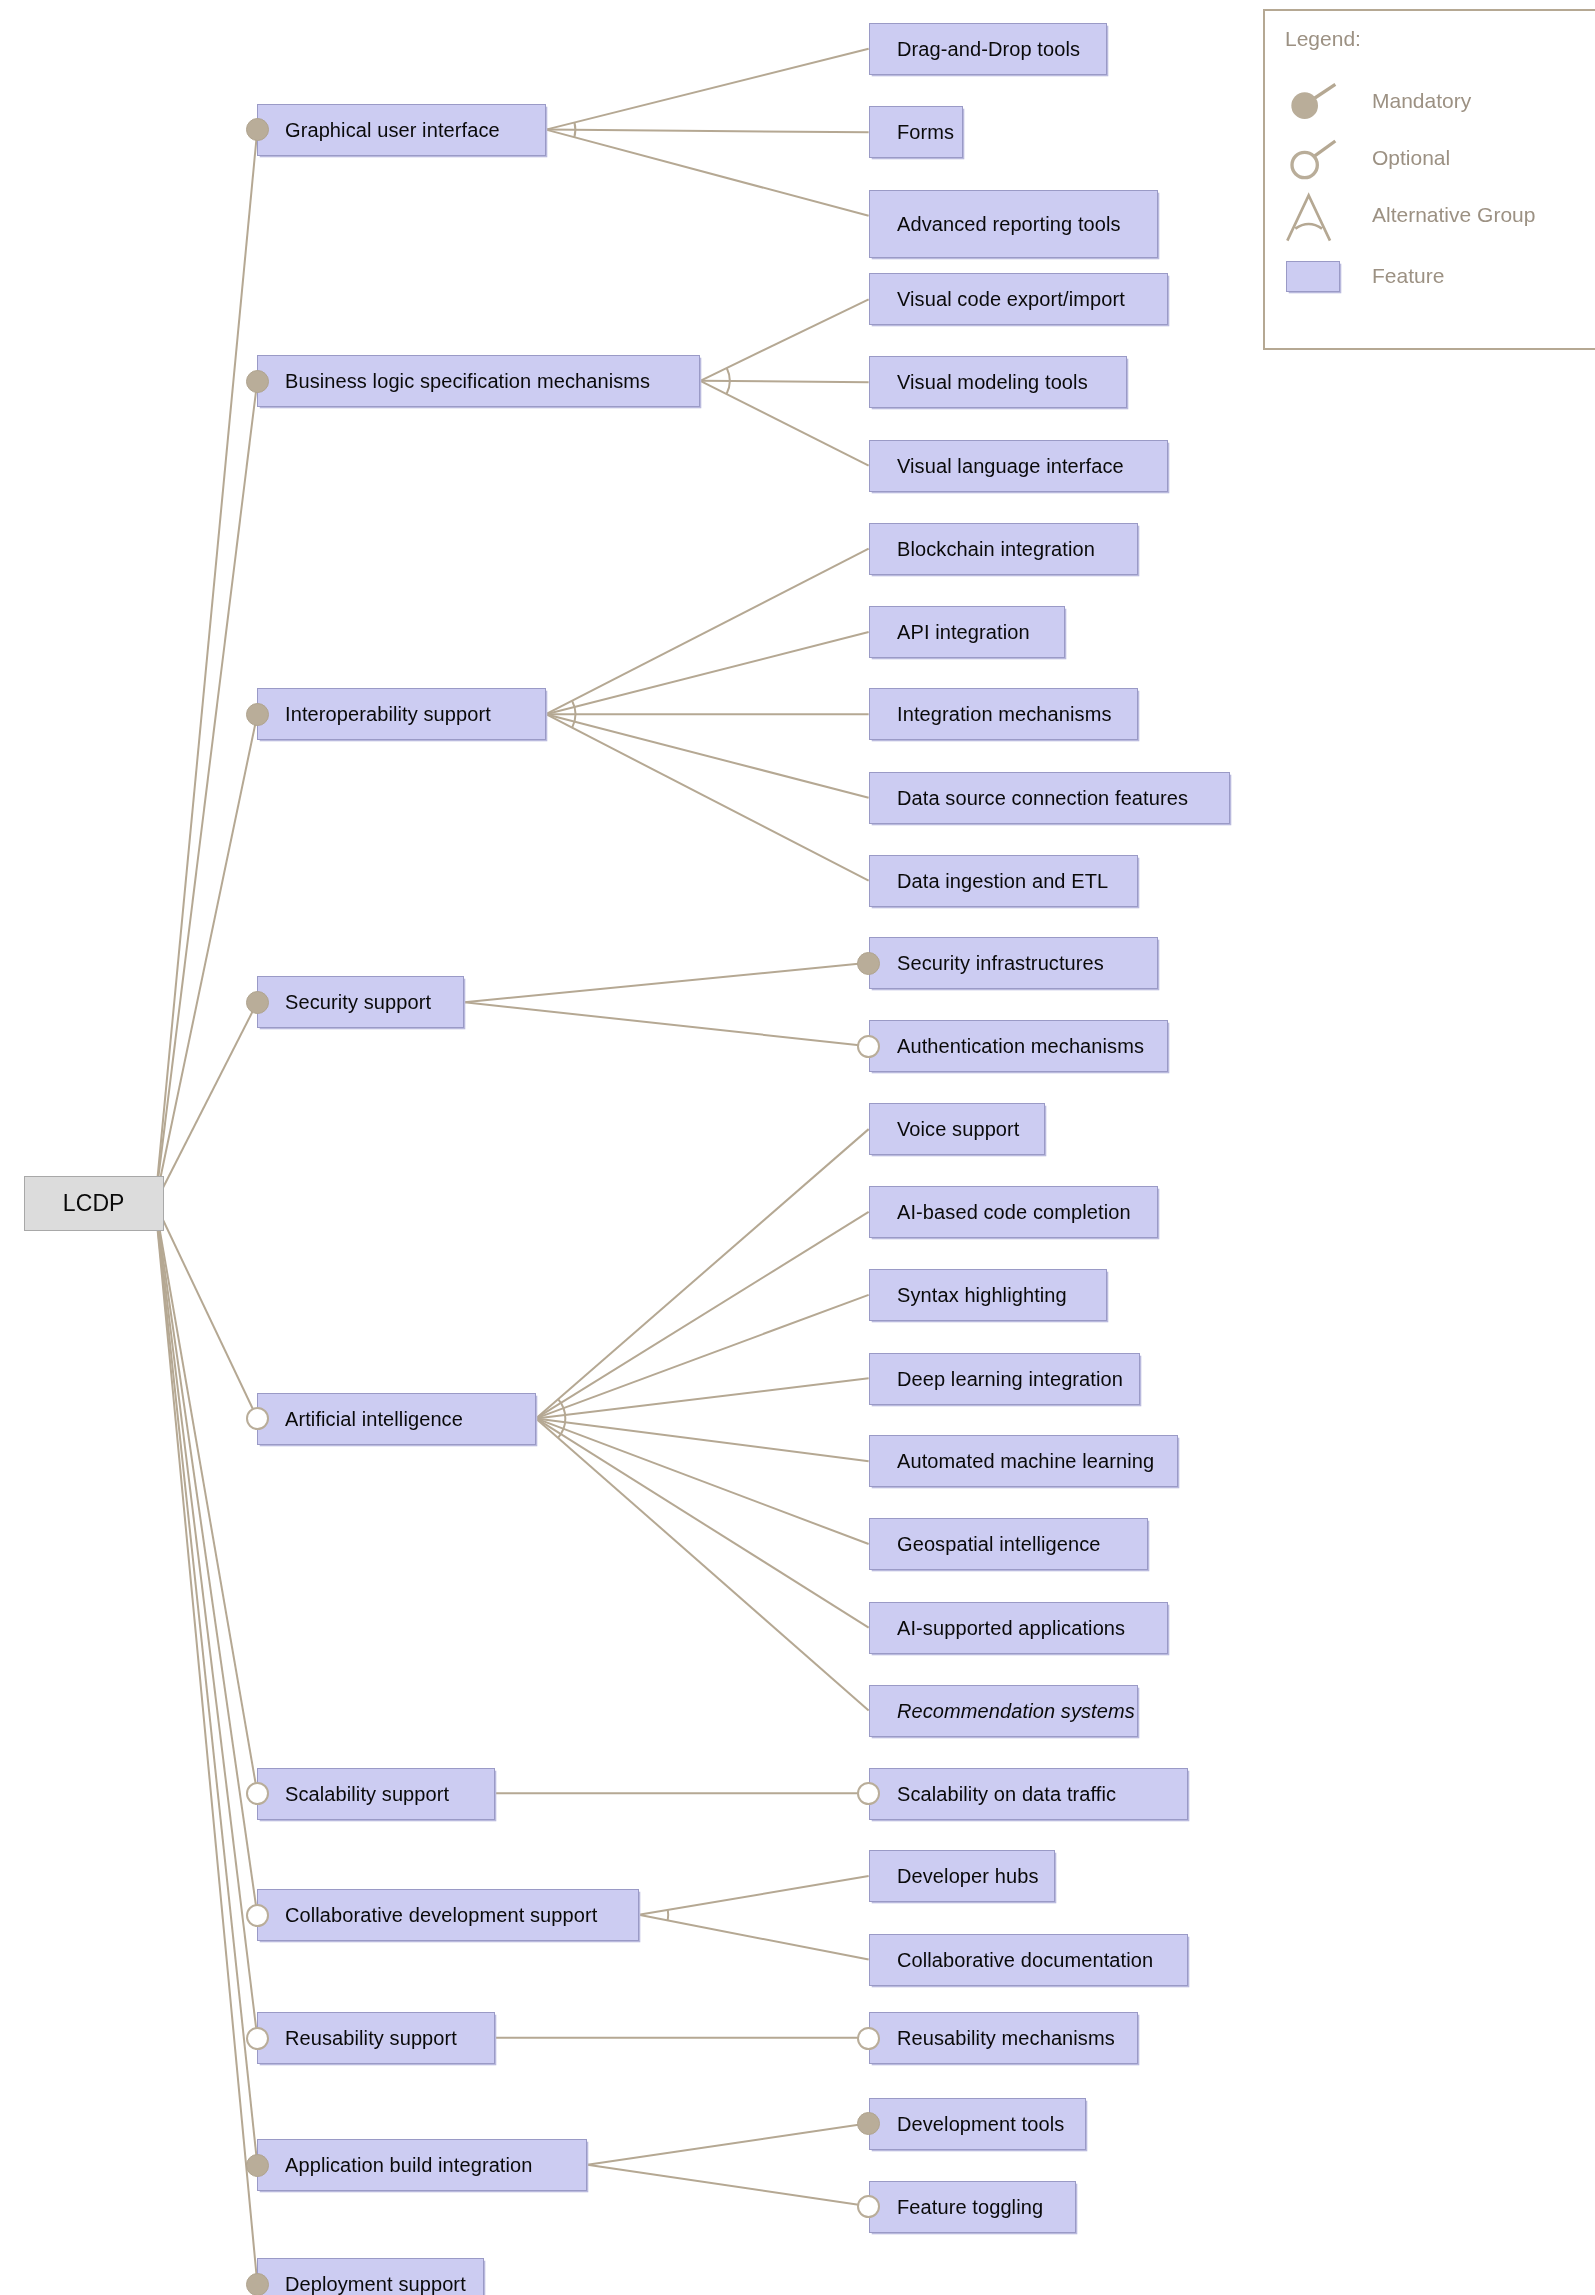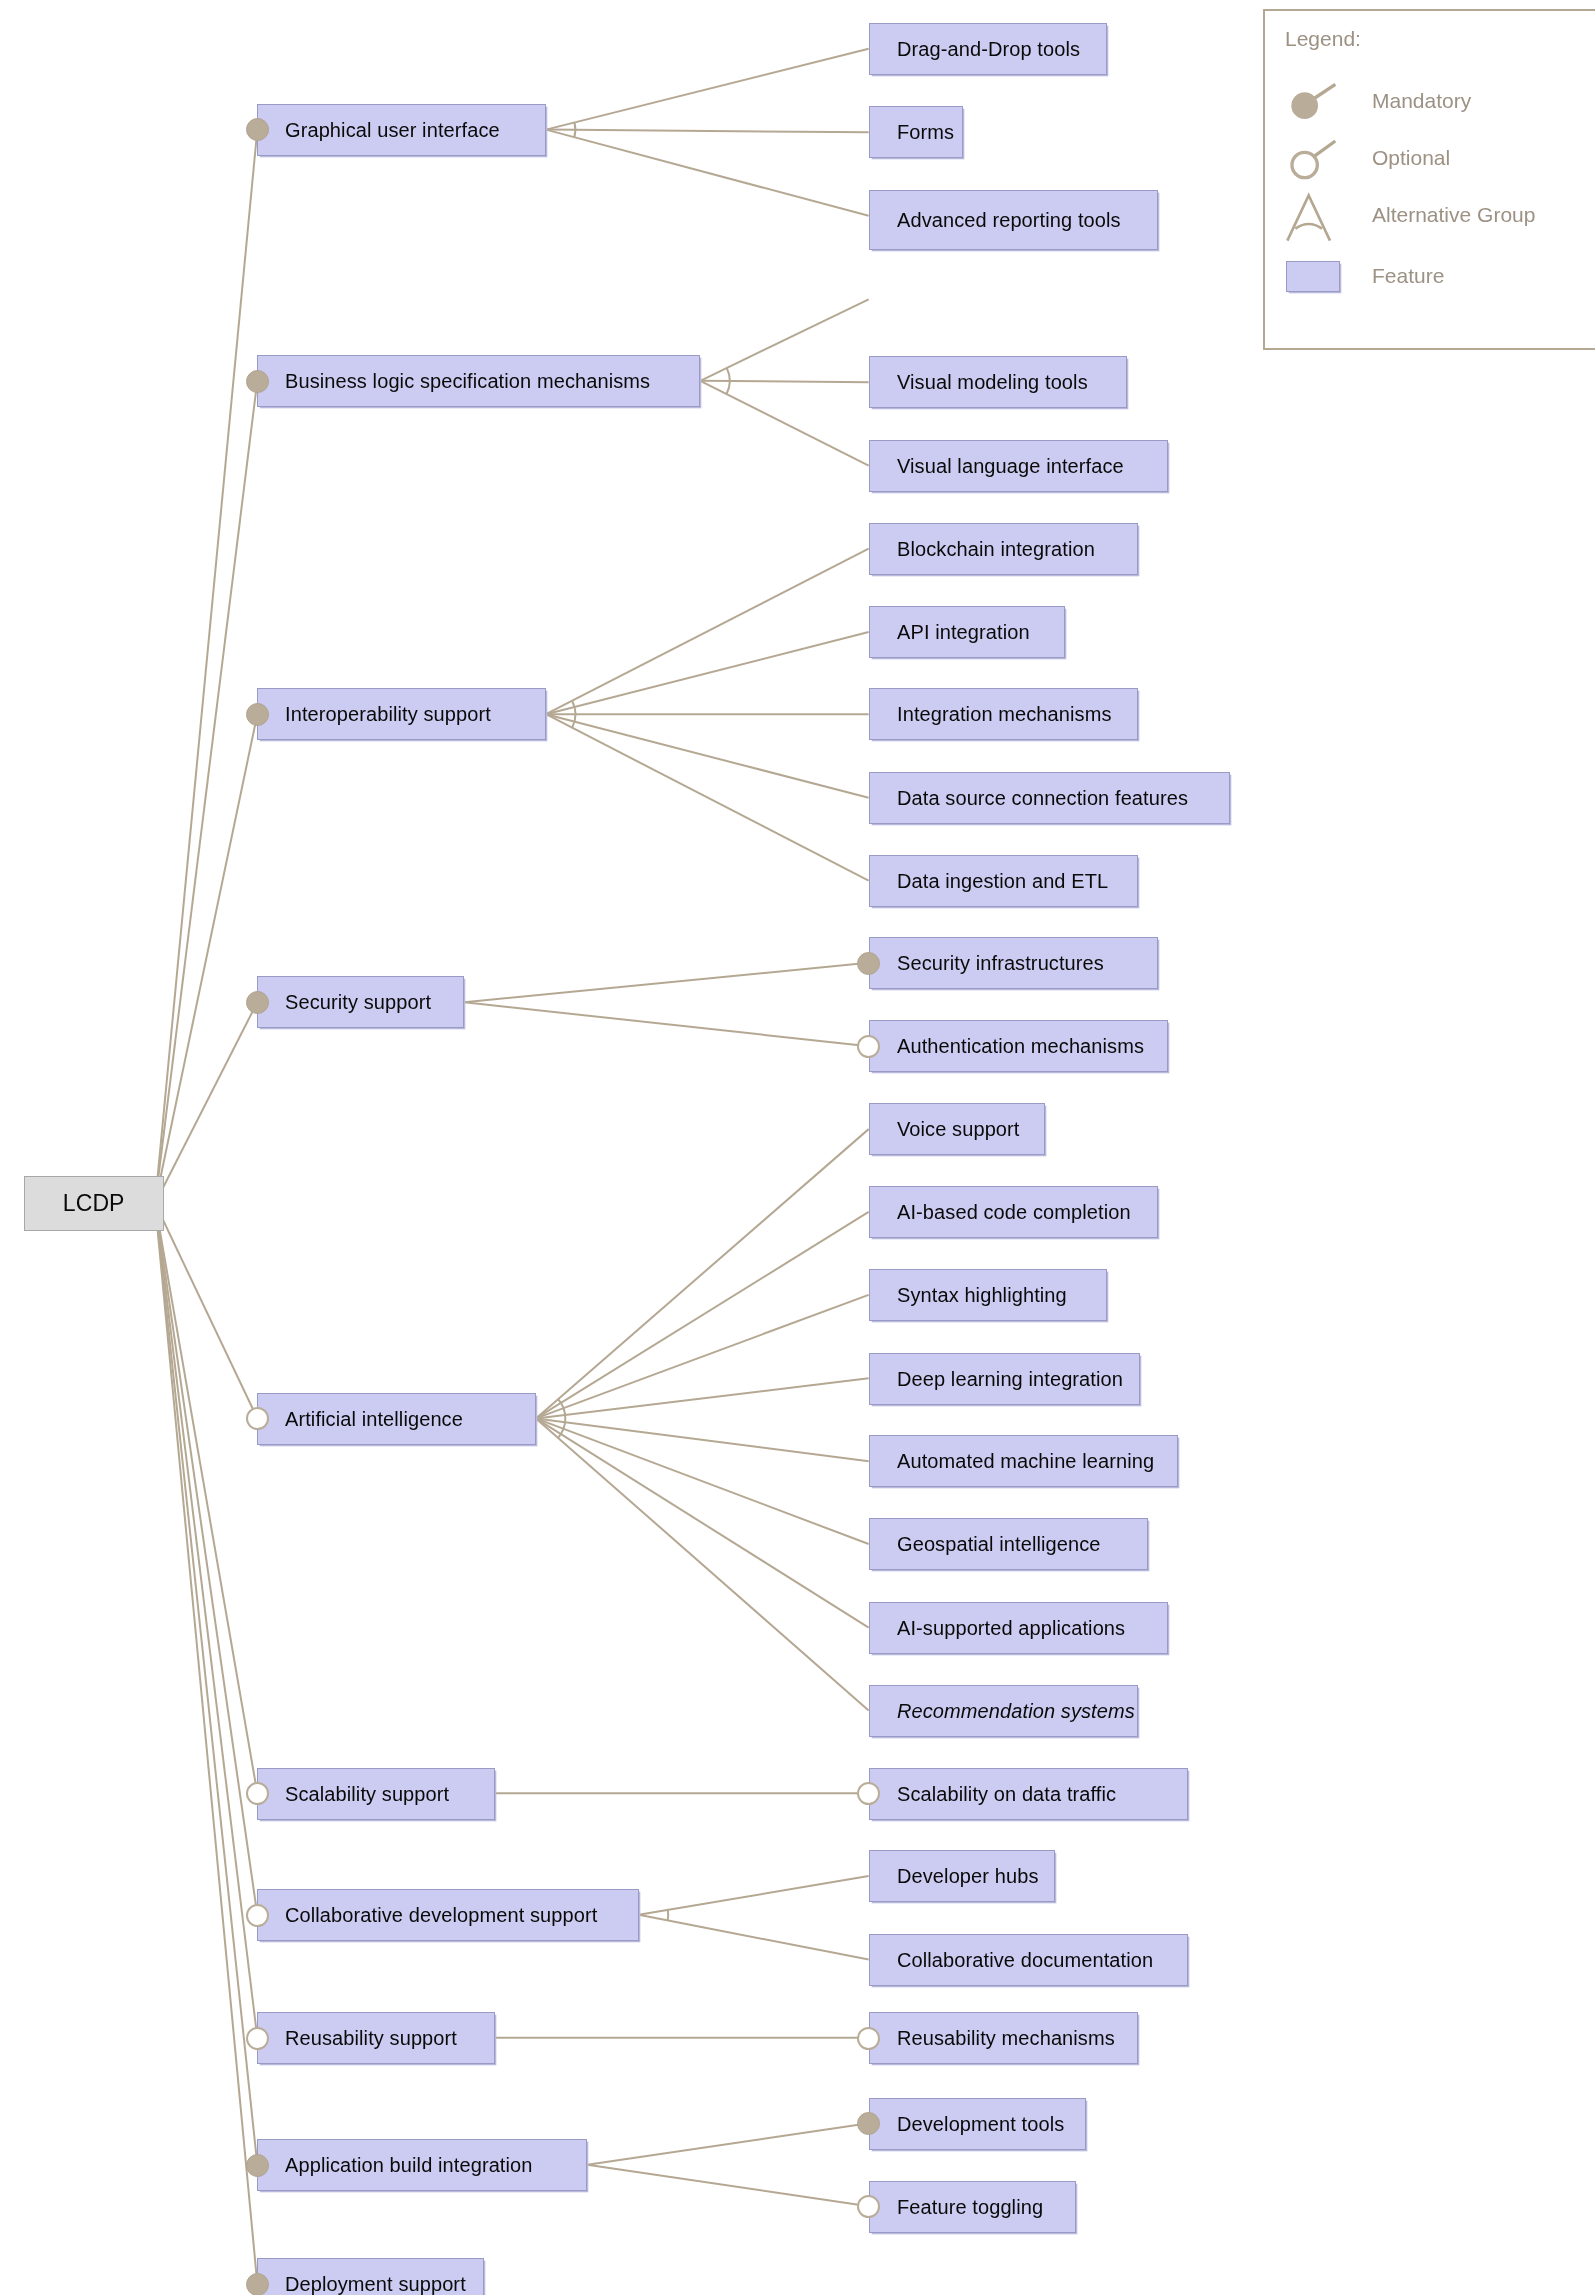--- a/index.html
+++ b/index.html
@@ -99,27 +99,30 @@
     <div class="node" style="left: 257px; top: 104px; width: 289px; height: 52px;">
       <span>Graphical user interface</span>
     </div>
     <div class="marker mandatory" style="left: 246px; top: 118px; width: 23px; height: 23px;"></div>
     <div class="node" style="left: 869px; top: 23px; width: 238px; height: 52px;">
       <span>Drag-and-Drop tools</span>
     </div>
     <div class="node" style="left: 869px; top: 106px; width: 94px; height: 52px;">
       <span>Forms</span>
     </div>
-    <div class="node" style="left: 869px; top: 190px; width: 289px; height: 60px;">
+    <div class="node" style="left: 869px; top: 190px; width: 289px; height: 68px;">
       <span>Advanced reporting tools</span>
     </div>
     <div class="node" style="left: 257px; top: 355px; width: 443px; height: 52px;">
       <span>Business logic specification mechanisms</span>
     </div>
     <div class="marker mandatory" style="left: 246px; top: 370px; width: 23px; height: 23px;"></div>
+    <div class="node" style="left: 869px; top: 273px; width: 299px; height: 52px;">
+      <span>Visual code export/import</span>
+    </div>
     <div class="node" style="left: 869px; top: 356px; width: 258px; height: 52px;">
       <span>Visual modeling tools</span>
     </div>
     <div class="node" style="left: 869px; top: 440px; width: 299px; height: 52px;">
       <span>Visual language interface</span>
     </div>
     <div class="node" style="left: 257px; top: 688px; width: 289px; height: 52px;">
       <span>Interoperability support</span>
     </div>
     <div class="marker mandatory" style="left: 246px; top: 703px; width: 23px; height: 23px;"></div>

